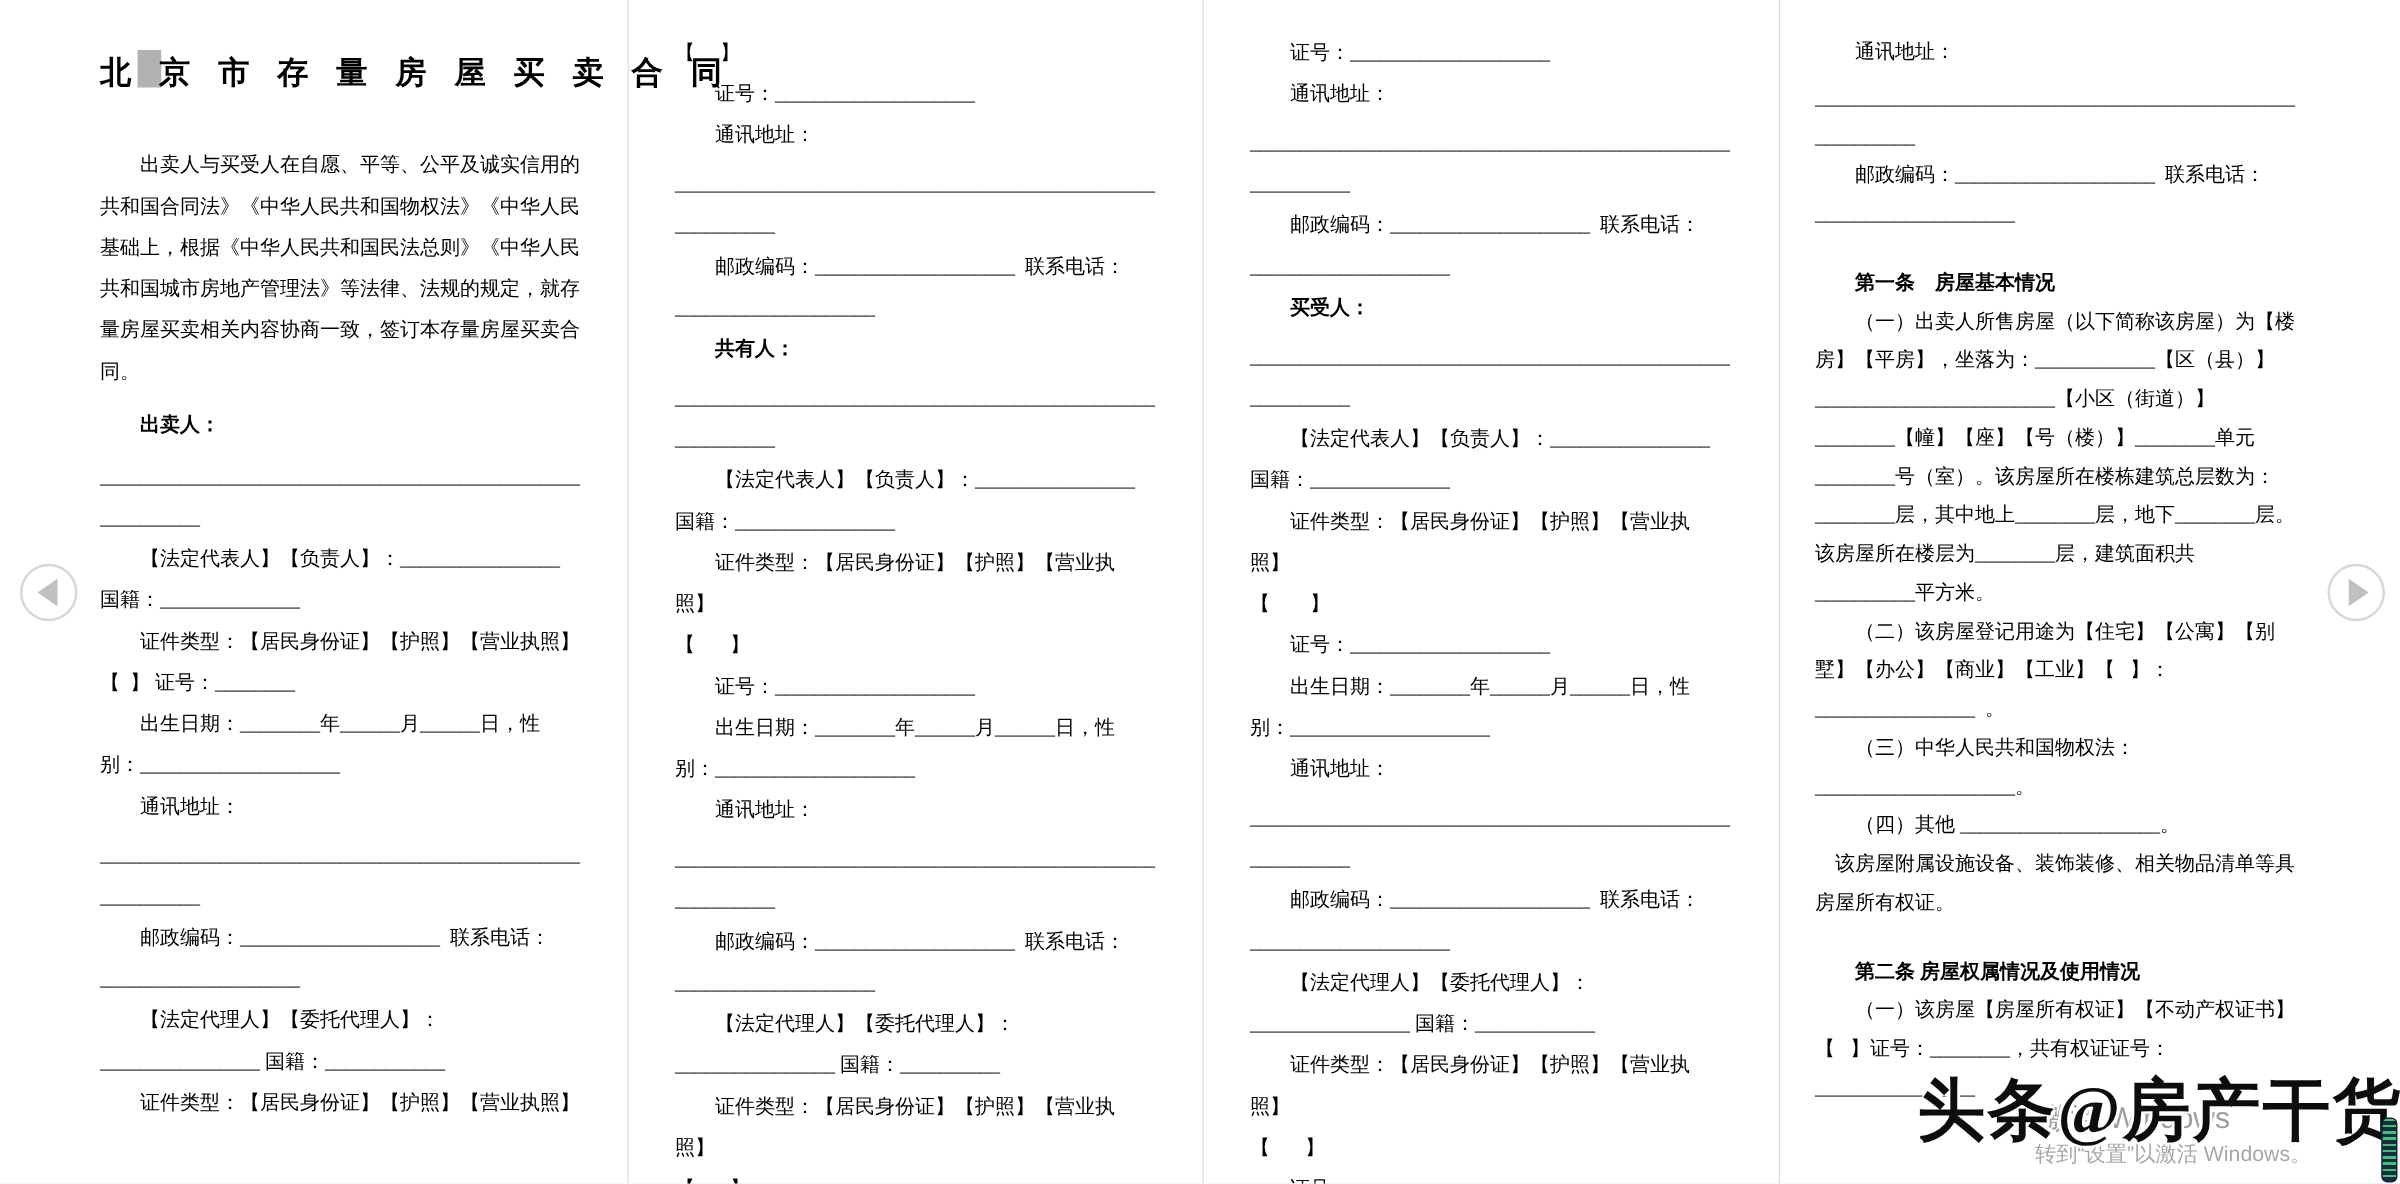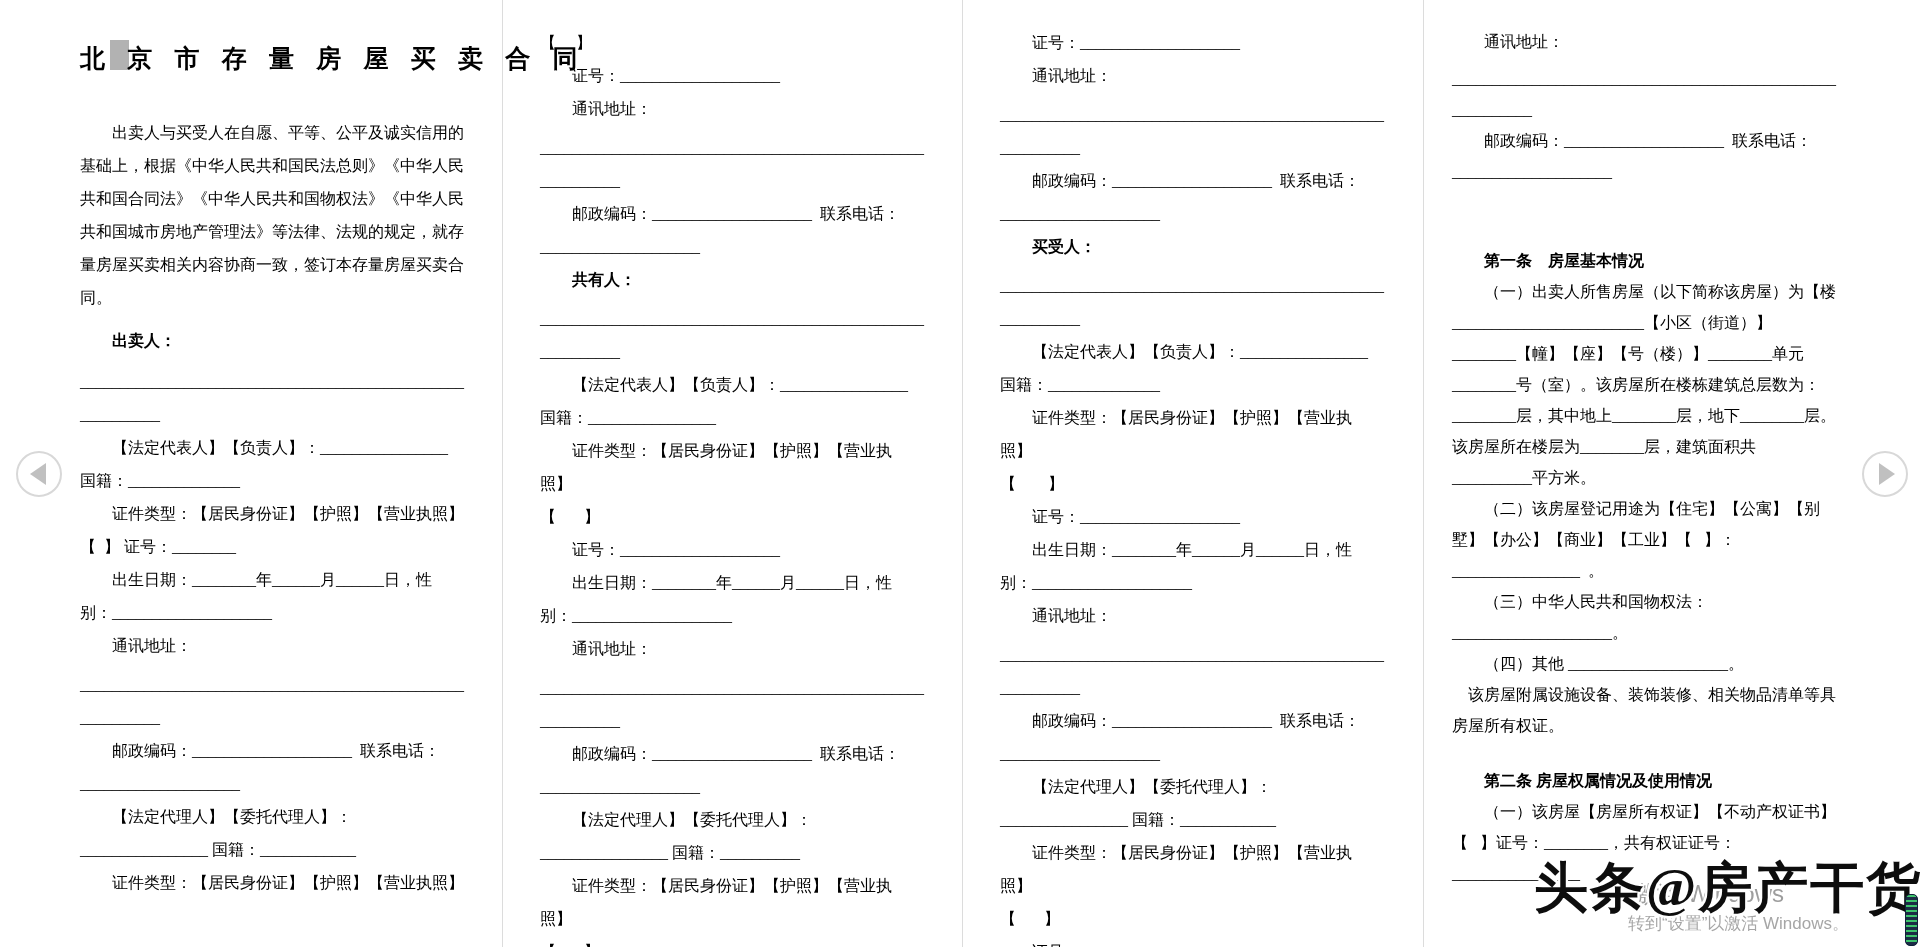--- a/index.html
+++ b/index.html
@@ -47,22 +47,22 @@
 </head>
 <body>
 
 <div class="viewport">
 
   <div class="gray-marker"></div>
 
   <div class="page" id="p1">
       <div class="ln title">北 京 市 存 量 房 屋 买 卖 合 同</div>
       <div class="ln" style="text-indent: 2em; margin-top: 36px; font-family: Liberation Serif, serif;">出卖人与买受人在自愿、平等、公平及诚实信用的</div>
+      <div class="ln">共和国合同法》《中华人民共和国物权法》《中华人民</div>
       <div class="ln">基础上，根据《中华人民共和国民法总则》《中华人民</div>
-      <div class="ln">共和国合同法》《中华人民共和国物权法》《中华人民</div>
       <div class="ln">共和国城市房地产管理法》等法律、法规的规定，就存</div>
       <div class="ln">量房屋买卖相关内容协商一致，签订本存量房屋买卖合</div>
       <div class="ln">同。</div>
       <div class="ln b" style="text-indent: 2em; margin-top: 10px;">出卖人：</div>
       <div class="ln" style="margin-top: 8px;">________________________________________________</div>
       <div class="ln">__________</div>
       <div class="ln" style="text-indent: 2em;">【法定代表人】【负责人】：________________</div>
       <div class="ln">国籍：______________</div>
       <div class="ln" style="text-indent: 2em;">证件类型：【居民身份证】【护照】【营业执照】</div>
       <div class="ln">【  】 证号：________</div>
@@ -135,22 +135,23 @@
       <div class="ln">【       】</div>
       <div class="ln" style="text-indent: 2em;">证号：____________________</div>
     </div>
   <div class="sep" style="left:1423px"></div>
   <div class="page" id="p4">
       <div class="ln" style="text-indent: 2em;">通讯地址：</div>
       <div class="ln" style="margin-top: 6px;">________________________________________________</div>
       <div class="ln">__________</div>
       <div class="ln" style="text-indent: 2em;">邮政编码：____________________  联系电话：</div>
       <div class="ln">____________________</div>
-      <div class="ln b" style="text-indent: 2em; margin-top: 58px;">第一条　房屋基本情况</div>
+      <div class="ln b" style="text-indent: 2em; margin-top: 24px;">第一条　房屋基本情况</div>
       <div class="ln" style="text-indent: 2em;">（一）出卖人所售房屋（以下简称该房屋）为【楼</div>
+      <div class="ln">房】【平房】，坐落为：____________【区（县）】</div>
       <div class="ln">________________________【小区（街道）】</div>
       <div class="ln">________【幢】【座】【号（楼）】________单元</div>
       <div class="ln">________号（室）。该房屋所在楼栋建筑总层数为：</div>
       <div class="ln">________层，其中地上________层，地下________层。</div>
       <div class="ln">该房屋所在楼层为________层，建筑面积共</div>
       <div class="ln">__________平方米。</div>
       <div class="ln" style="text-indent: 2em;">（二）该房屋登记用途为【住宅】【公寓】【别</div>
       <div class="ln">墅】【办公】【商业】【工业】【   】：</div>
       <div class="ln">________________  。</div>
       <div class="ln" style="text-indent: 2em;">（三）中华人民共和国物权法：</div>

